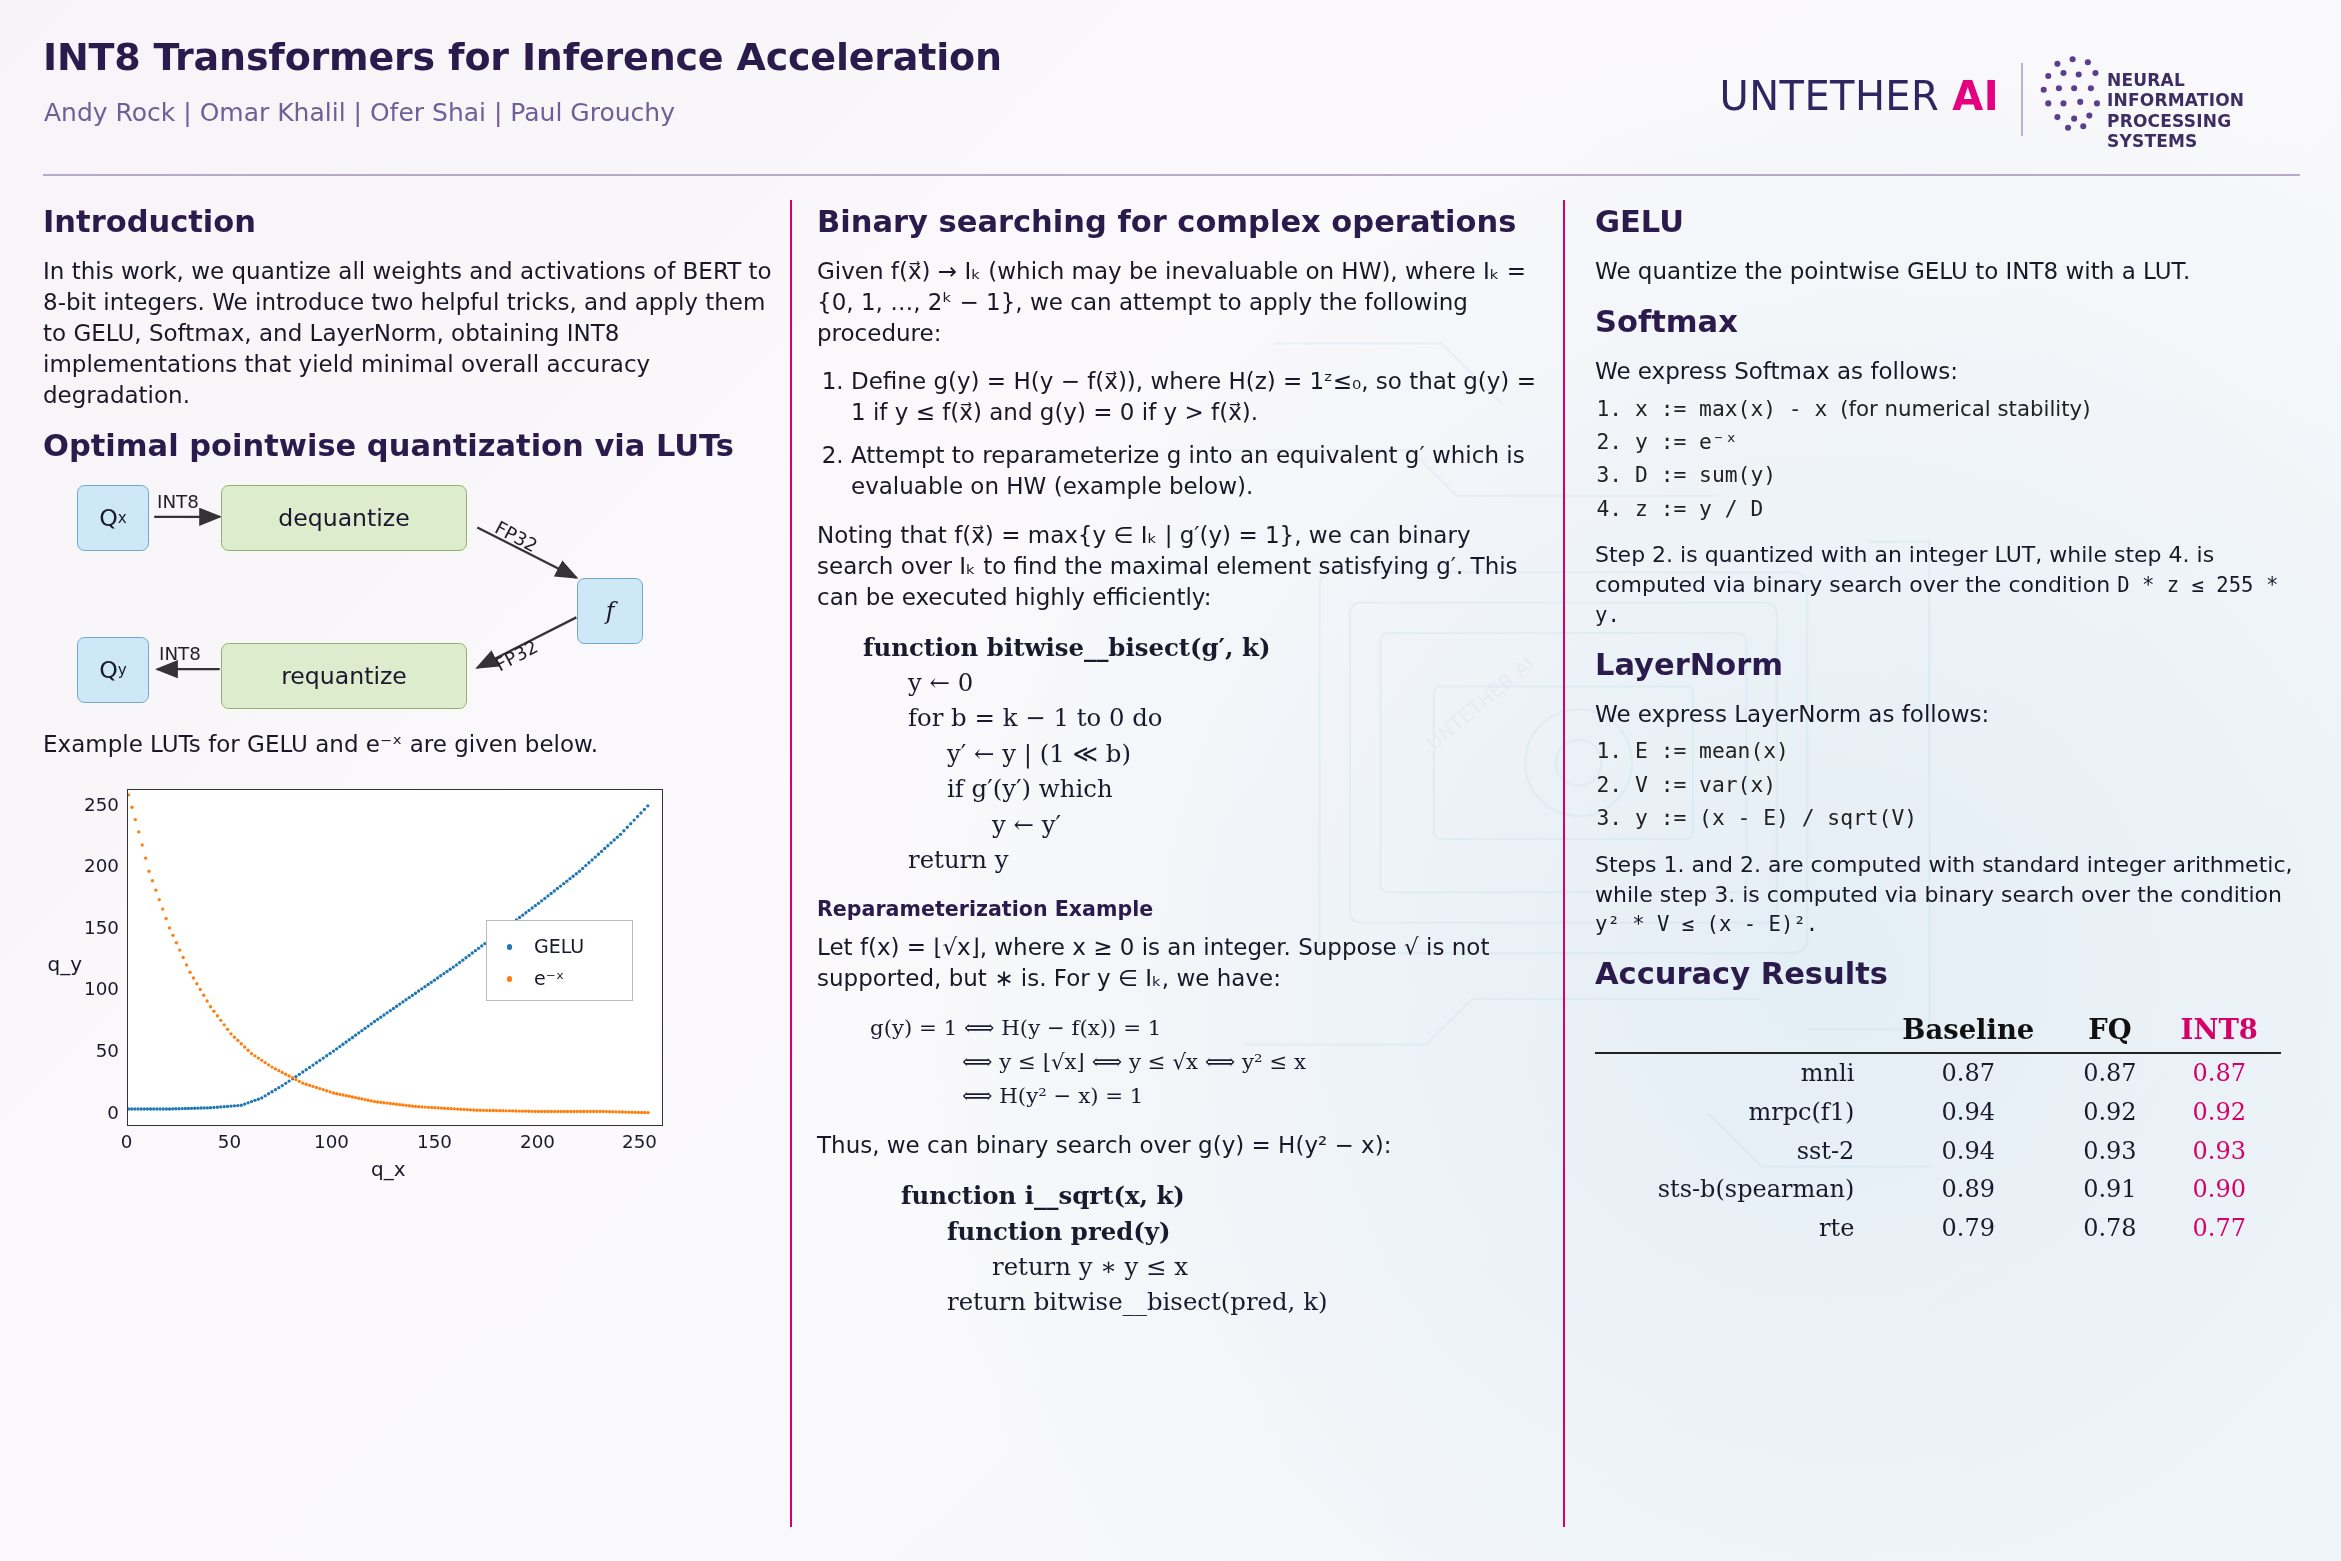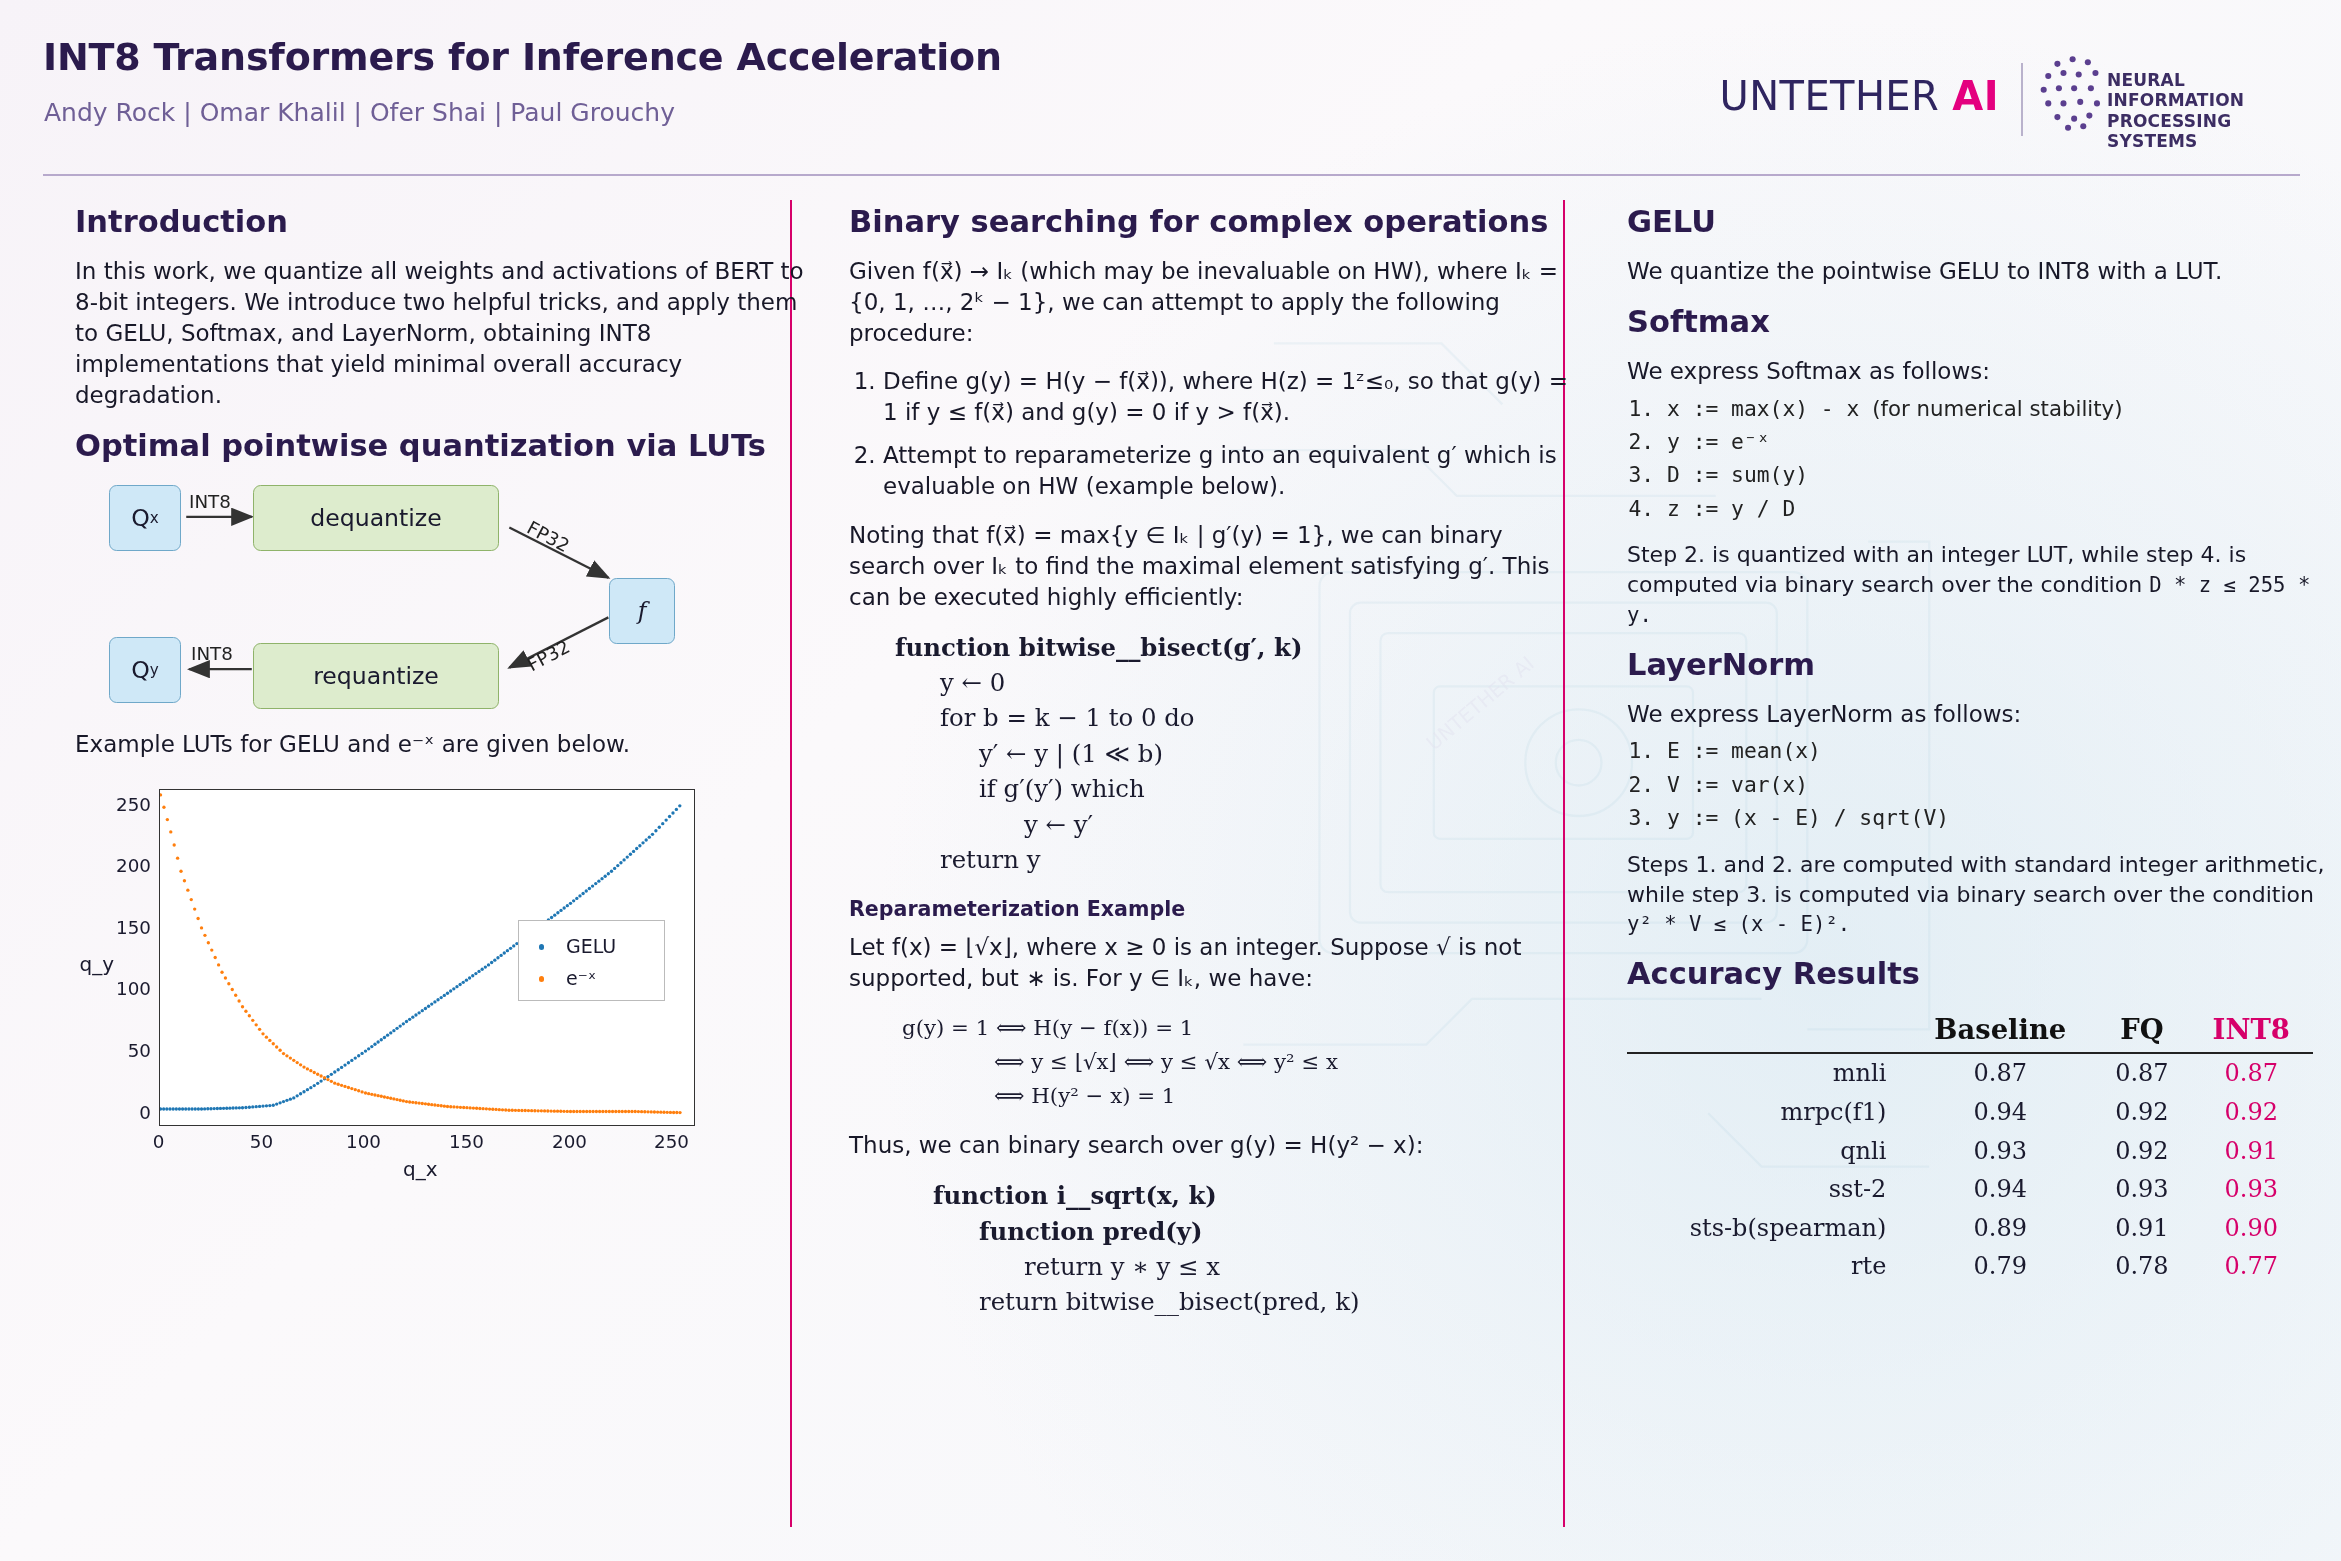--- a/index.html
+++ b/index.html
@@ -43,21 +43,21 @@
   .neurips { position:absolute; right:38px; top:50px; width:274px; height:84px; }
   .neurips-text {
     position:absolute; right:37px; top:70px; width:198px;
     font-size:17px; line-height:1.2; color:#3c2d63; font-weight:bold; letter-spacing:0.2px;
   }
   .header-rule {
     position:absolute; left:43px; top:174px; width:2257px; height:2.3px;
     background:#b7a9cc;
   }
   
-  .col { position:absolute; top:204px;margin-left:32px; }
+  .col { position:absolute; top:204px; }
   .col1 { left:43px;  width:732px; }
   .col2 { left:817px; width:732px; }
   .col3 { left:1595px; width:709px; }
   .vrule { position:absolute; top:200px; width:2.3px; height:1327px; background:#d6006a; }
   .vrule1 { left:790px; }
   .vrule2 { left:1563px; }
 
   h2.sec {
     font-size:30.5px; color:#2b1b4d; margin:0 0 17px 0; font-weight:bold;
   }
@@ -675,26 +675,20 @@
             <td class="">0.87</td>
             <td class="int8">0.87</td>
           </tr>
           <tr>
             <td class="rowname">mrpc(f1)</td>
             <td class="">0.94</td>
             <td class="">0.92</td>
             <td class="int8">0.92</td>
           </tr>
           <tr>
-            <td class="rowname">qnli</td>
-            <td class="">0.93</td>
-            <td class="">0.92</td>
-            <td class="int8">0.91</td>
-          </tr>
-          <tr>
             <td class="rowname">sst-2</td>
             <td class="">0.94</td>
             <td class="">0.93</td>
             <td class="int8">0.93</td>
           </tr>
           <tr>
             <td class="rowname">sts-b(spearman)</td>
             <td class="">0.89</td>
             <td class="">0.91</td>
             <td class="int8">0.90</td>

